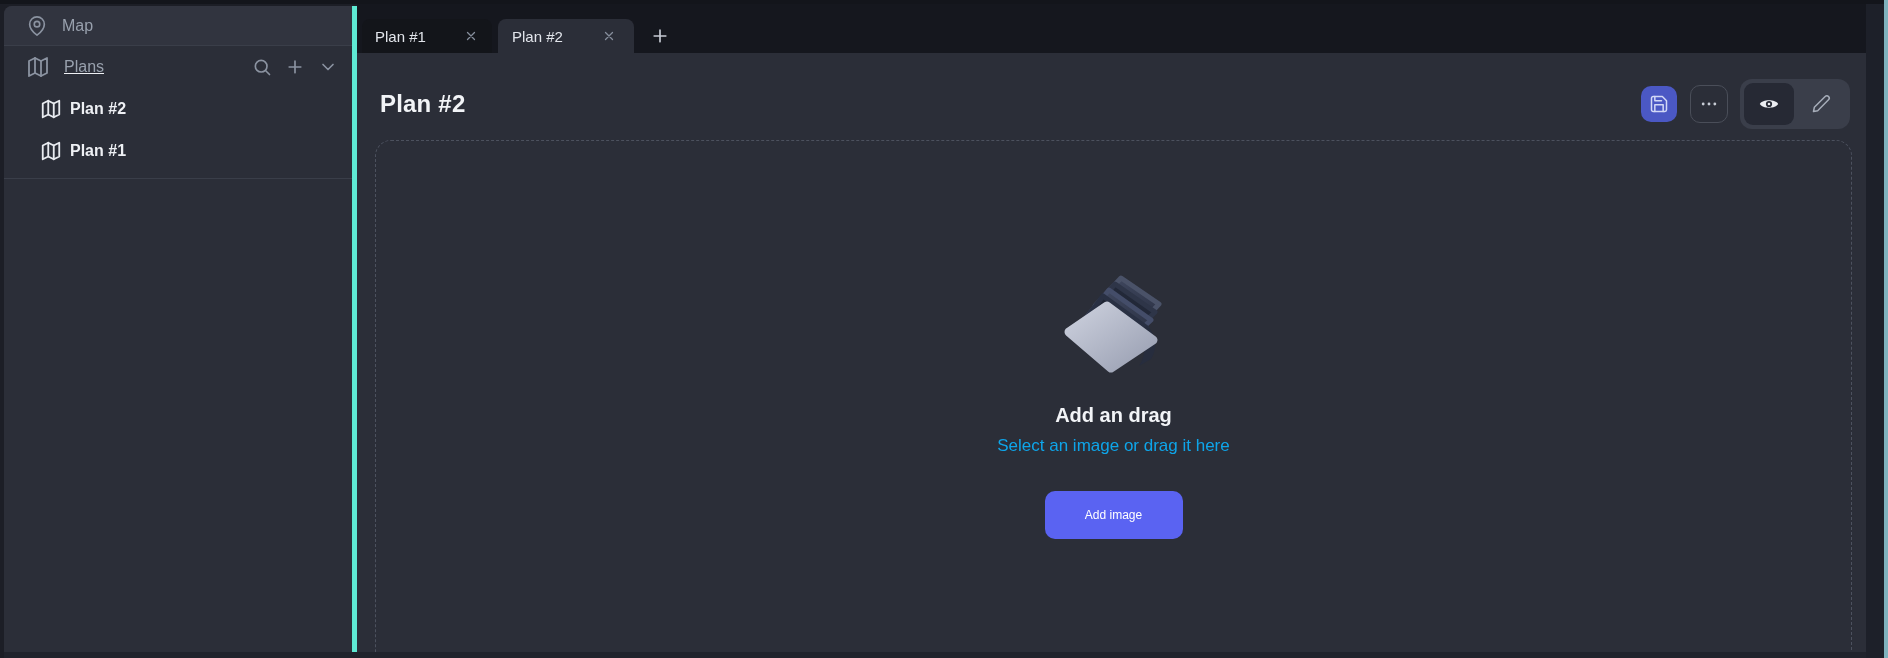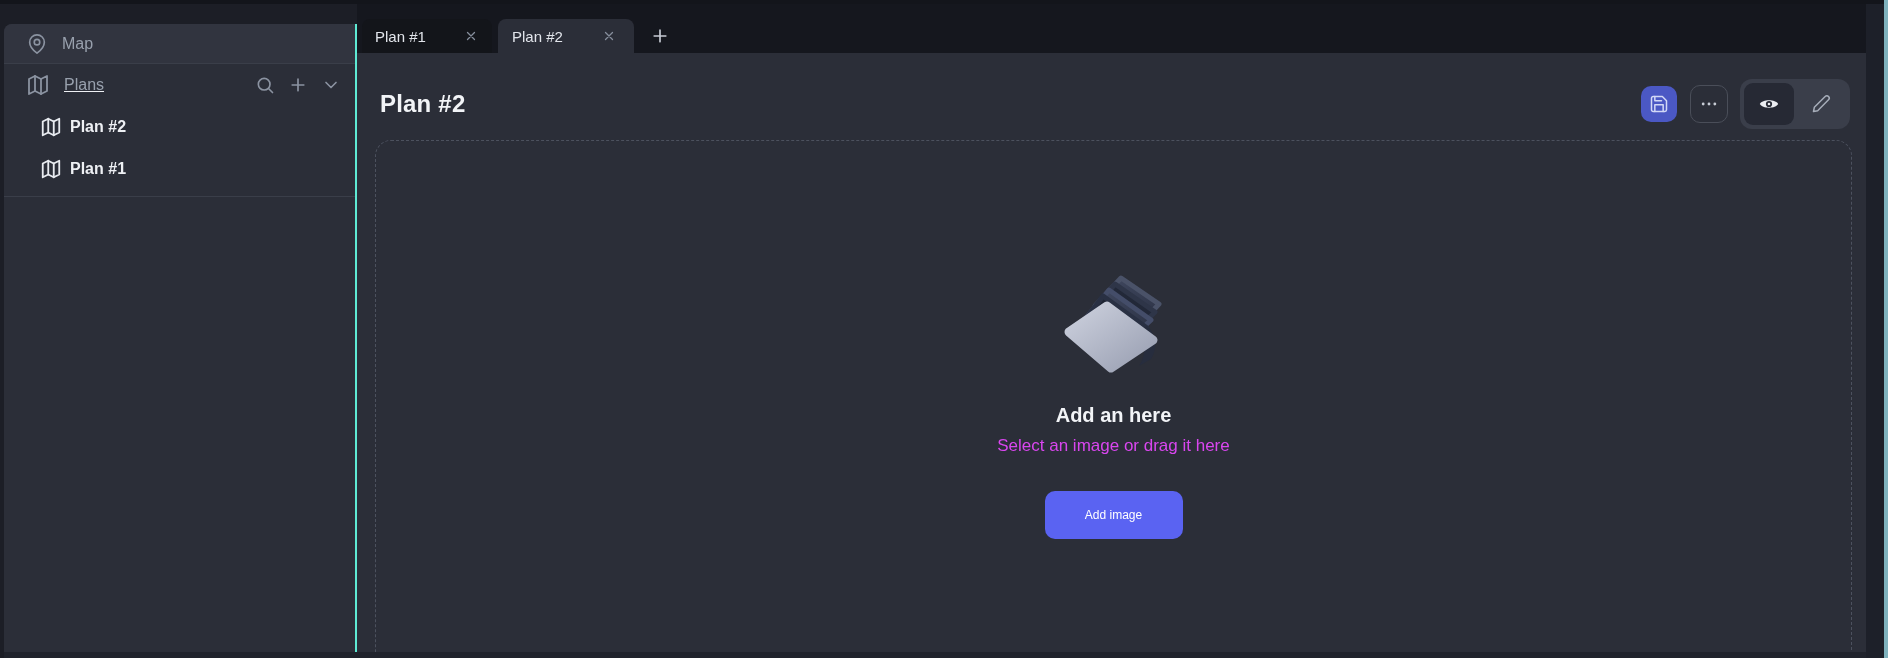--- a/index.html
+++ b/index.html
@@ -11,23 +11,23 @@
     overflow:hidden;
     color:#eef0f4;
   }
   .top-strip { position:absolute; top:0; left:0; right:0; height:4px; background:#13151b; z-index:6; }
   .right-gutter { position:absolute; top:0; right:4px; width:18px; height:100%; background:#1d2029; z-index:5; }
   .right-edge { position:absolute; top:0; right:0; width:4px; height:100%; background:#7fb2bd; z-index:6; }
   .bottom-strip { position:absolute; bottom:0; left:4px; right:22px; height:6px; background:#20232c; z-index:5; }
 
   
   .sidebar {
-    position:absolute; left:4px; top:24px; bottom:6px; width:353px;
+    position:absolute; left:4px; top:6px; bottom:6px; width:353px;
     background:#2b2e38;
-    border-right:2px solid #5eead4;
+    border-right:5px solid #5eead4;
     border-top-left-radius:8px;
     z-index:2;
   }
   .side-row {
     display:flex; align-items:center;
     height:42px; padding-left:22px; gap:14px;
     cursor:pointer;
   }
   .side-row .lbl { font-size:16px; color:#98a0ad; }
   .row-map {
@@ -111,21 +111,21 @@
   .dropzone {
     margin:0 14px 0 18px;
     height:calc(100% - 87px + 24px);
     border:1px dashed #4c515e;
     border-radius:16px;
     display:flex; flex-direction:column; align-items:center;
     padding-top:123px;
   }
   .folder-illus { width:118px; height:112px; }
   .dz-title { margin-top:28px; font-size:20px; font-weight:700; color:#f2f4f7; }
-  .dz-sub { margin-top:9px; font-size:17px; color:#d946ef; }
+  .dz-sub { margin-top:9px; font-size:17px; color:#0ea5e9; }
   .btn-add {
     margin-top:35px;
     width:138px; height:48px;
     border:none; border-radius:10px;
     background:#5a63f2; color:#ffffff;
     font-size:12px; font-weight:500;
     font-family:"Liberation Sans", sans-serif;
     cursor:pointer;
   }
 </style>
@@ -288,18 +288,18 @@
         </defs>
         <g stroke-linejoin="round">
           <path d="M40 42 L66 14 L104 40 L76 70 Z" fill="url(#cardGrad)" stroke="#4a5268" stroke-width="5"></path>
           <path d="M36 48 L60 20 L100 48 L72 76 Z" fill="#222838" stroke="#2e3548" stroke-width="5"></path>
           <path d="M31 54 L54 26 L96 56 L68 82 Z" fill="url(#cardGrad)" stroke="#444d69" stroke-width="5"></path>
           <path d="M27 60 L48 32 L92 64 L64 88 Z" fill="#1e2433" stroke="#293043" stroke-width="5"></path>
         </g>
         <path d="M92 62 C101 70 103 84 96 95 L84 102 C92 90 91 76 83 68 Z" fill="#272d3e"></path>
         <path d="M14 68 L52 42 L98 76 L56 104 Z" fill="url(#flapGrad)" stroke="url(#flapGrad)" stroke-width="9" stroke-linejoin="round"></path>
       </svg>
-      <div class="dz-title">Add an here</div>
+      <div class="dz-title">Add an drag</div>
       <div class="dz-sub">Select an image or drag it here</div>
       <button class="btn-add">Add image</button>
     </div>
   </main>
 </div>
 
 </body></html>

